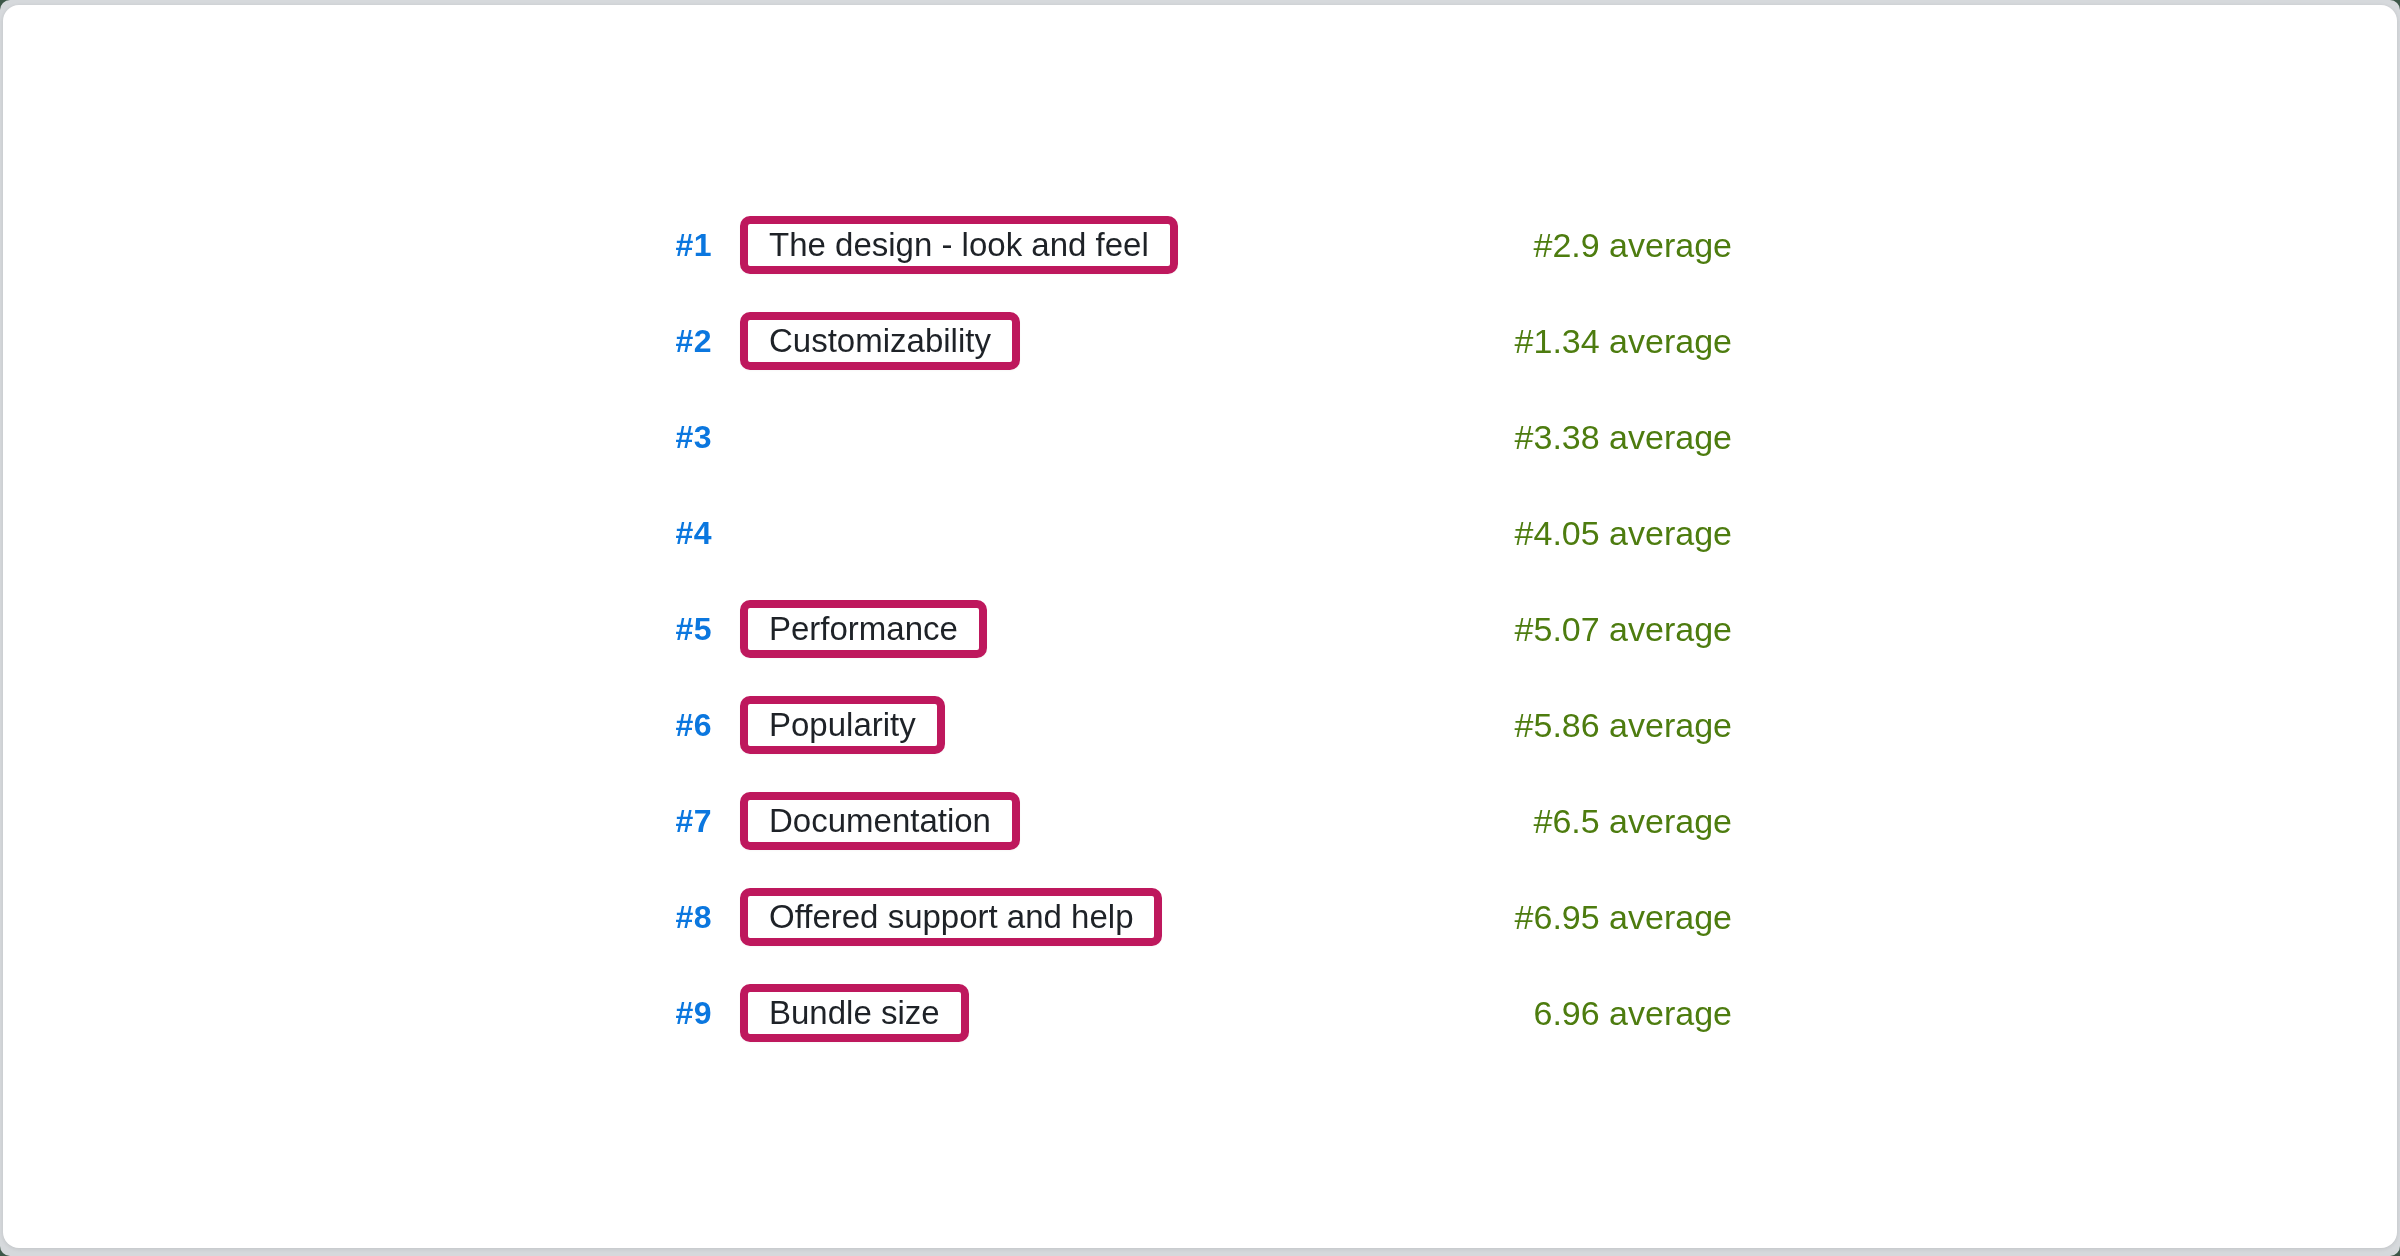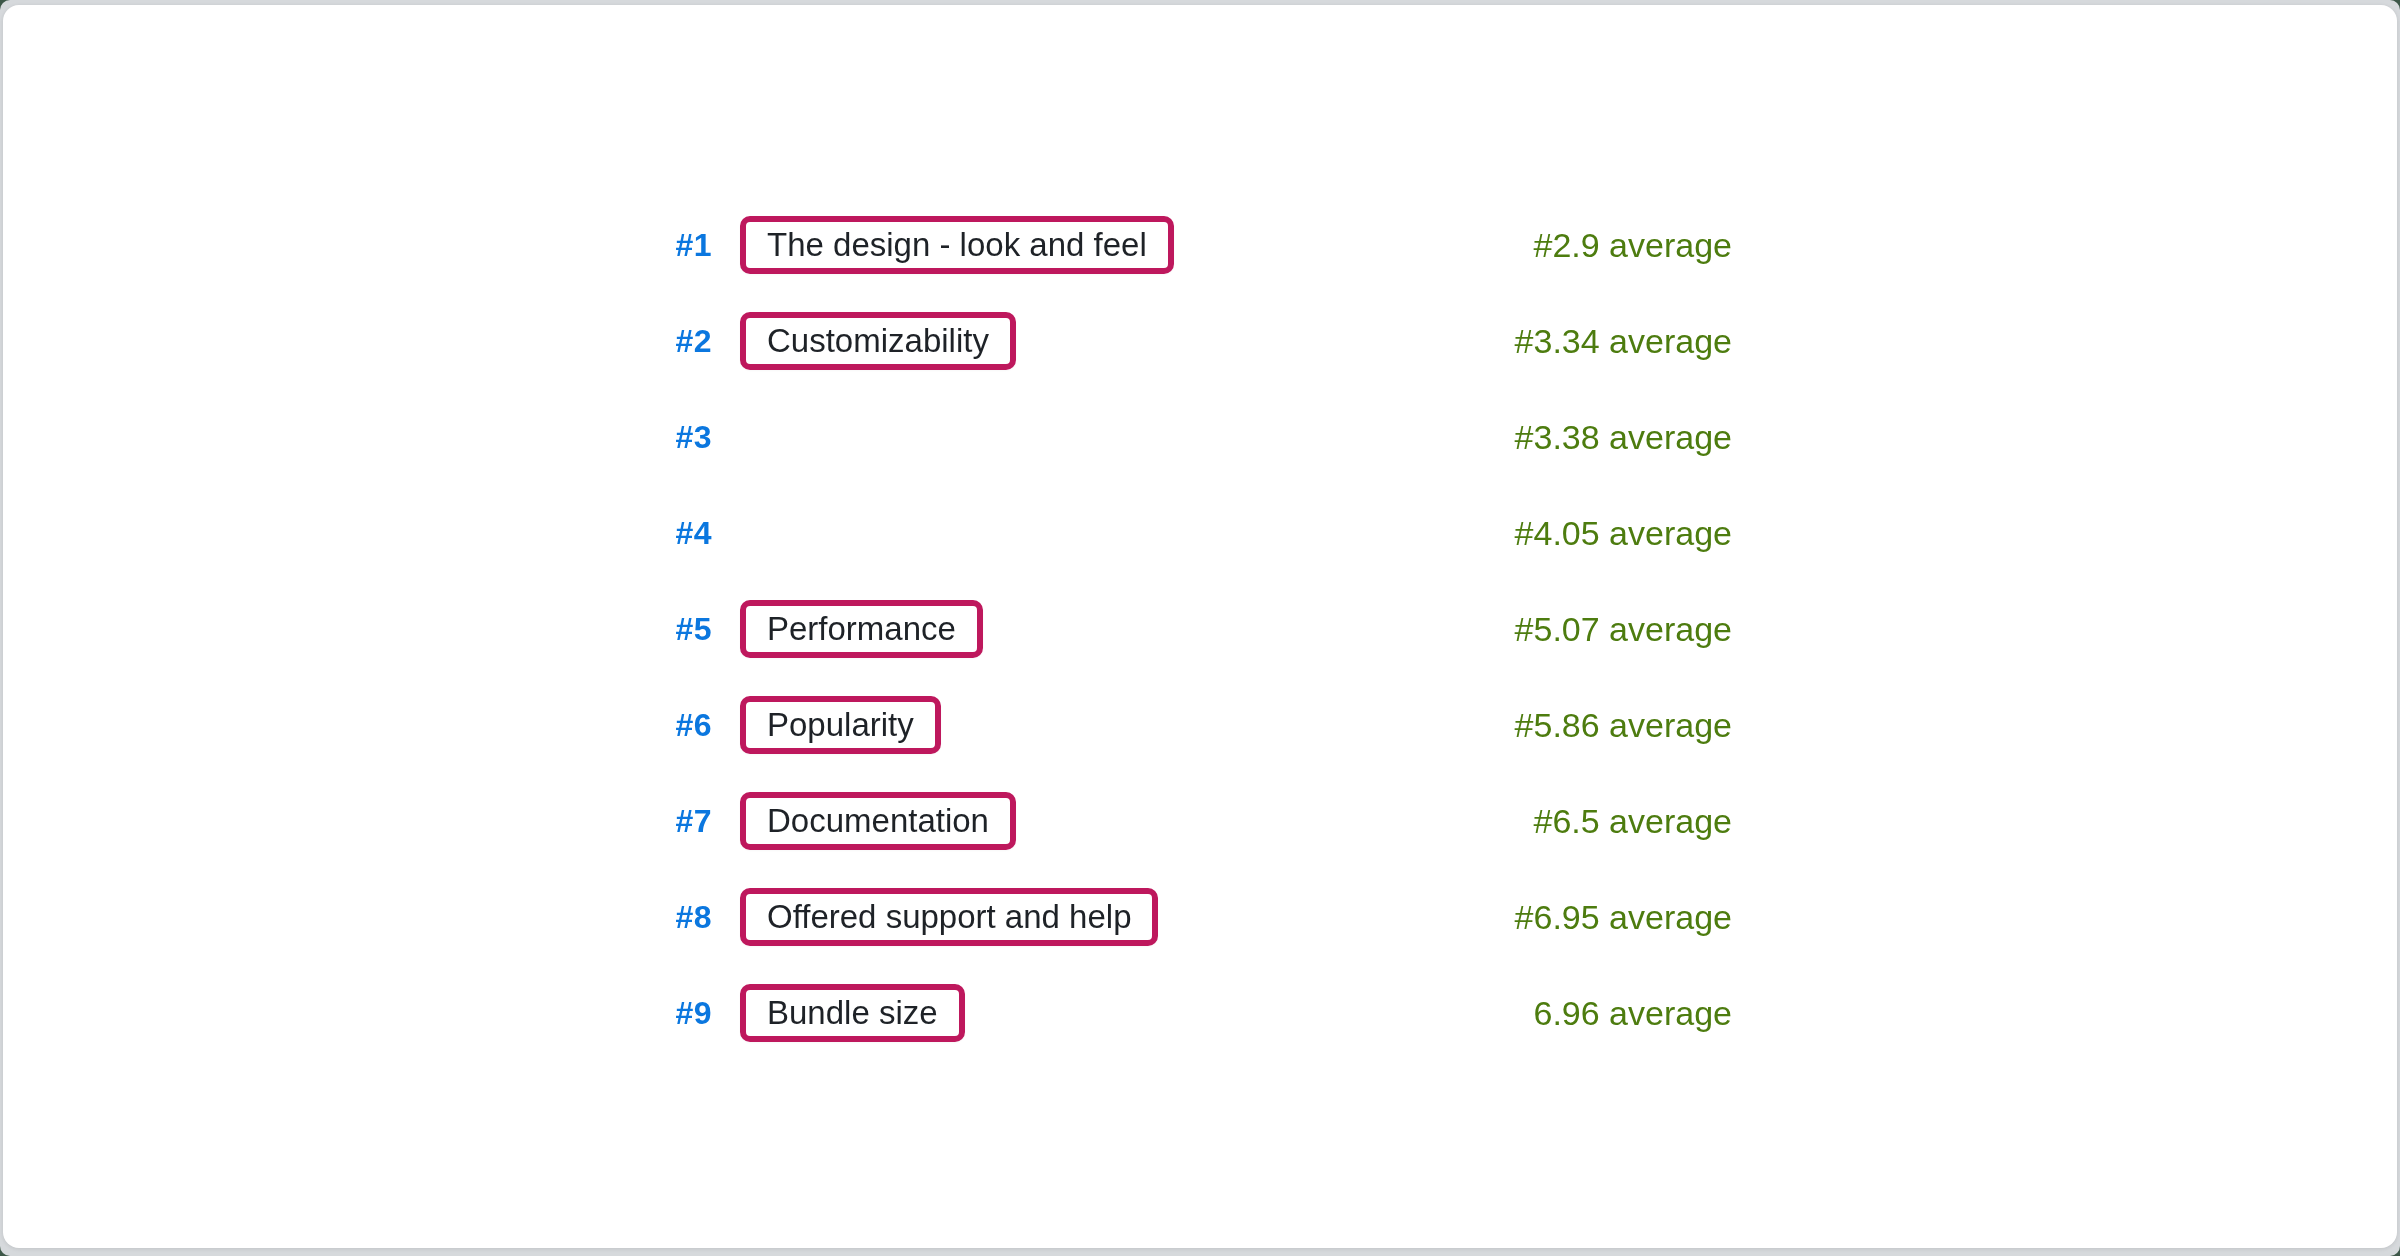--- a/index.html
+++ b/index.html
@@ -41,21 +41,21 @@
     font-weight: 700;
     color: #0b77df;
     letter-spacing: 0.5px;
   }
   .label-box {
     margin-left: 28px;
     height: 58px;
     display: inline-flex;
     align-items: center;
     padding: 0 21px;
-    border: 6px solid #be185d;
+    border: 8px solid #be185d;
     border-radius: 10px;
     background: #ffffff;
     box-shadow: 0 1px 2px rgba(0,0,0,0.03);
     font-size: 33px;
     color: #1e2227;
     white-space: nowrap;
   }
   .avg {
     margin-left: auto;
     font-size: 34px;
@@ -73,21 +73,21 @@
 
     <div class="row">
       <span class="rank">#1</span>
       <span class="label-box">The design - look and feel</span>
       <span class="avg">#2.9 average</span>
     </div>
 
     <div class="row">
       <span class="rank">#2</span>
       <span class="label-box">Customizability</span>
-      <span class="avg">#3.34 average</span>
+      <span class="avg">#1.34 average</span>
     </div>
 
     <div class="row">
       <span class="rank">#3</span>
       <span class="avg">#3.38 average</span>
     </div>
 
     <div class="row">
       <span class="rank">#4</span>
       <span class="avg">#4.05 average</span>

